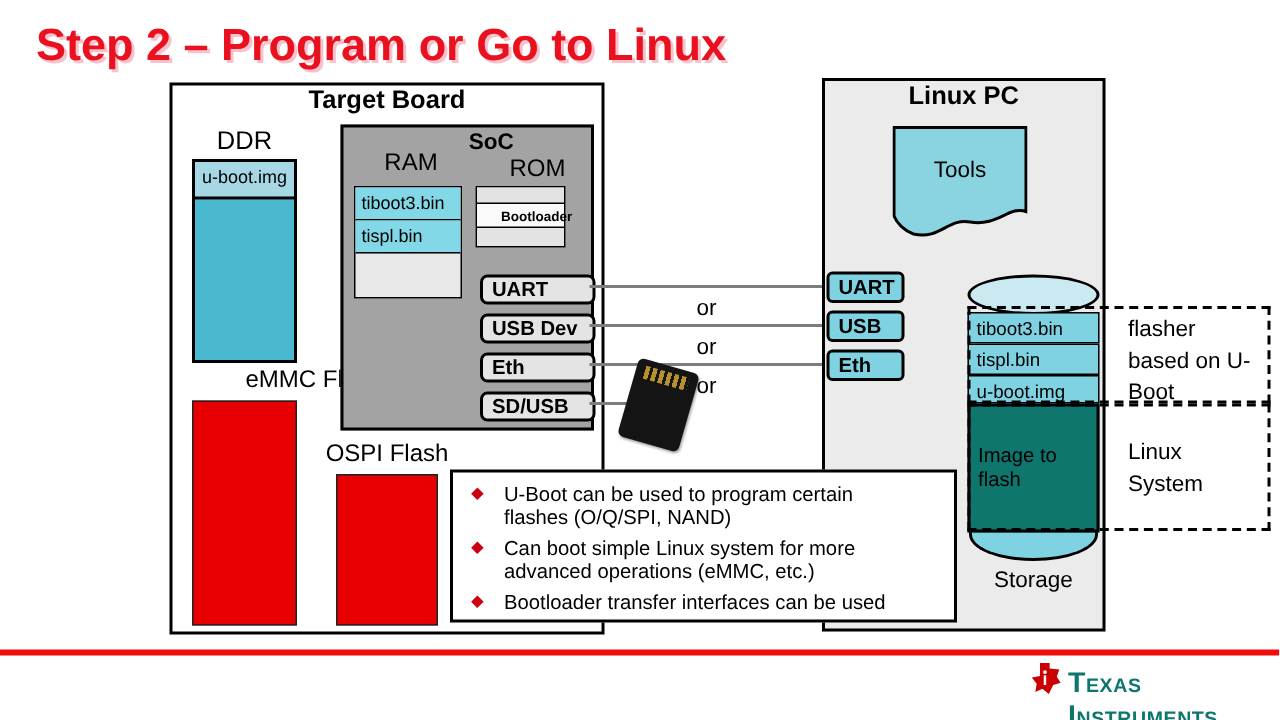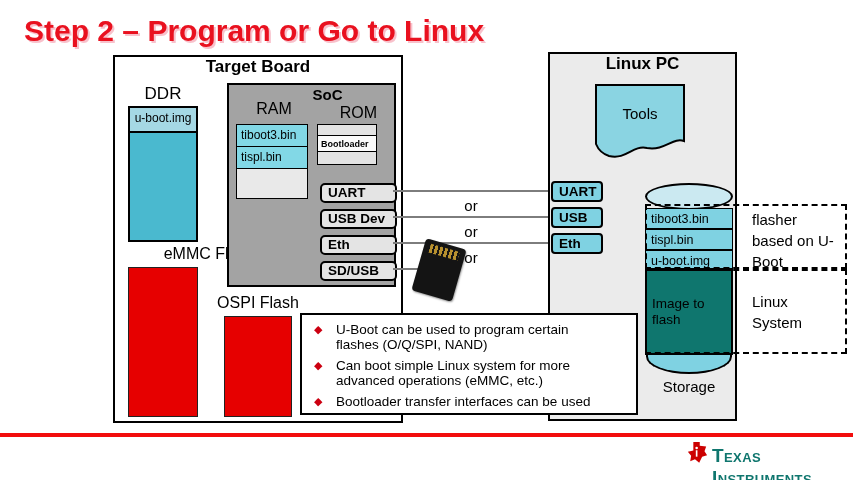--- a/index.html
+++ b/index.html
@@ -19,21 +19,21 @@
   .ddr-strip{height:23px;background:#a5d8e4;border-bottom:2px solid #000;
              font-size:12px;line-height:21px;text-align:center;}
   .red-flash{background:#e60000;border:1px solid #222;}
 
   .soc{background:#a3a3a3;border:2px solid #000;}
   .stack{border:1px solid #000;background:#e9e9e9;}
   .ram-row{height:22px;background:#82d8e6;border-bottom:1px solid #000;
            font-size:12px;padding:3px 0 0 4px;box-sizing:border-box;}
   .rom-row-empty{height:11px;border-bottom:1px solid #000;background:#e3e3e3;box-sizing:border-box;}
   .rom-row-boot{height:16px;border-bottom:1px solid #000;background:#fafafa;
-                font-size:9px;font-weight:bold;padding:3px 0 0 3px;box-sizing:border-box;}
+                font-size:9px;font-weight:bold;padding:3px 0 0 16px;box-sizing:border-box;}
   .rom-tail{background:#e3e3e3;height:12px;}
 
   .tport{background:#e4e4e4;border:2px solid #000;border-radius:5px;
          font-size:13.5px;font-weight:bold;line-height:16px;padding-left:6px;}
   .hport{background:#7fd2e2;border:2px solid #000;border-radius:4px;
          font-size:13.5px;font-weight:bold;line-height:17px;padding-left:6px;}
 
   .wire{height:2px;background:#7d7d7d;}
   .or-label{font-size:15px;text-align:center;}
 

